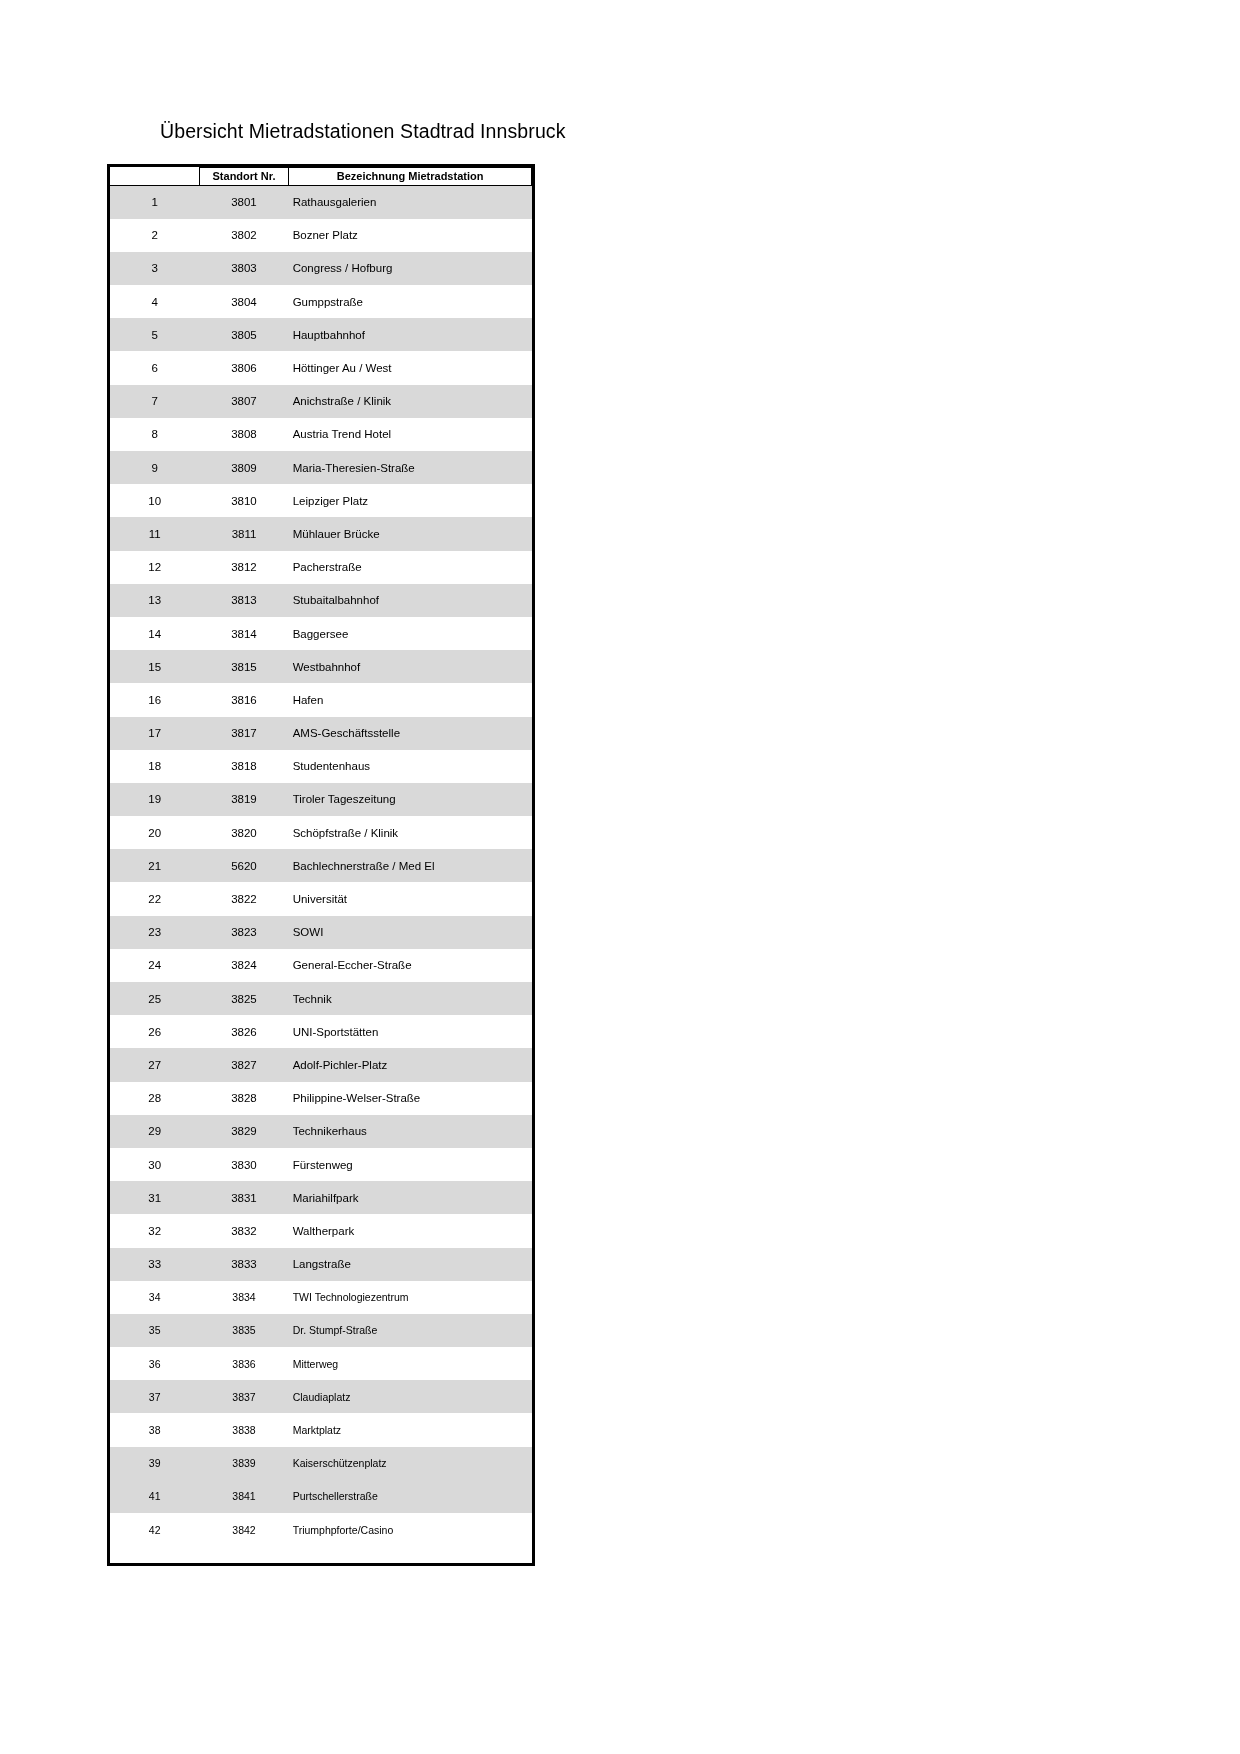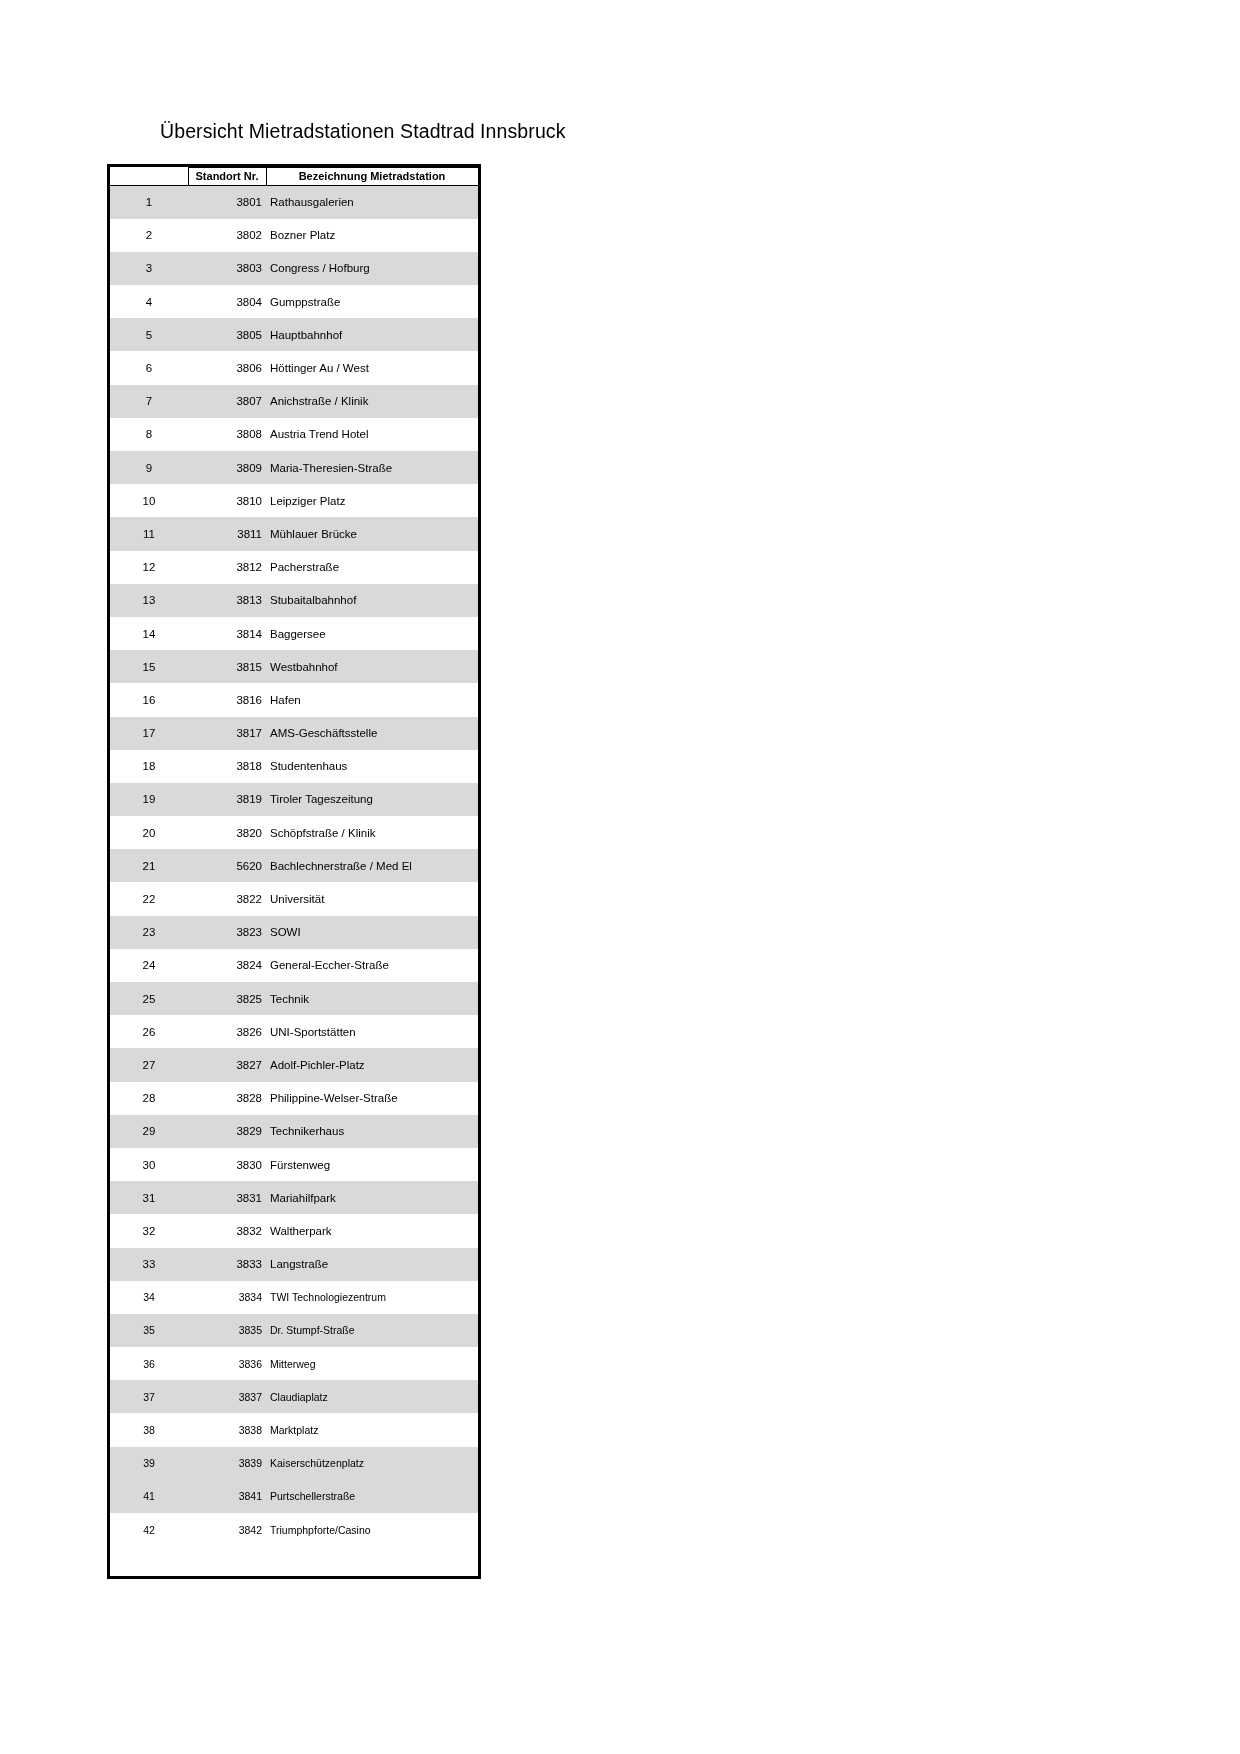--- a/index.html
+++ b/index.html
@@ -29,24 +29,24 @@
     font-weight: 400;
     color: #000000;
     letter-spacing: 0.1px;
     white-space: nowrap;
     margin-left: 40px;
   }
   .table-wrap {
     position: absolute;
     left: 107px;
     top: 164px;
-    width: 374px;
+    width: 428px;
     border: 3px solid #000000;
     box-sizing: border-box;
-    padding-bottom: 30px;
+    padding-bottom: 17px;
     background: #ffffff;
   }
   table.stations {
     border-collapse: collapse;
     width: 100%;
     table-layout: fixed;
     font-size: 11.5px;
   }
   table.stations col.c-nr { width: 78px; }
   table.stations col.c-std { width: 78px; }
@@ -82,21 +82,21 @@
   table.stations tbody tr.shade td {
     background: #d9d9d9;
   }
   table.stations tbody tr.plain td {
     background: #ffffff;
   }
   td.nr {
     text-align: center;
   }
   td.std {
-    text-align: right;
+    text-align: center;
   }
   td.name {
     text-align: left;
     padding-left: 9px;
   }
   
   table.stations tbody tr.small td {
     font-size: 10.5px;
   }
 </style>

